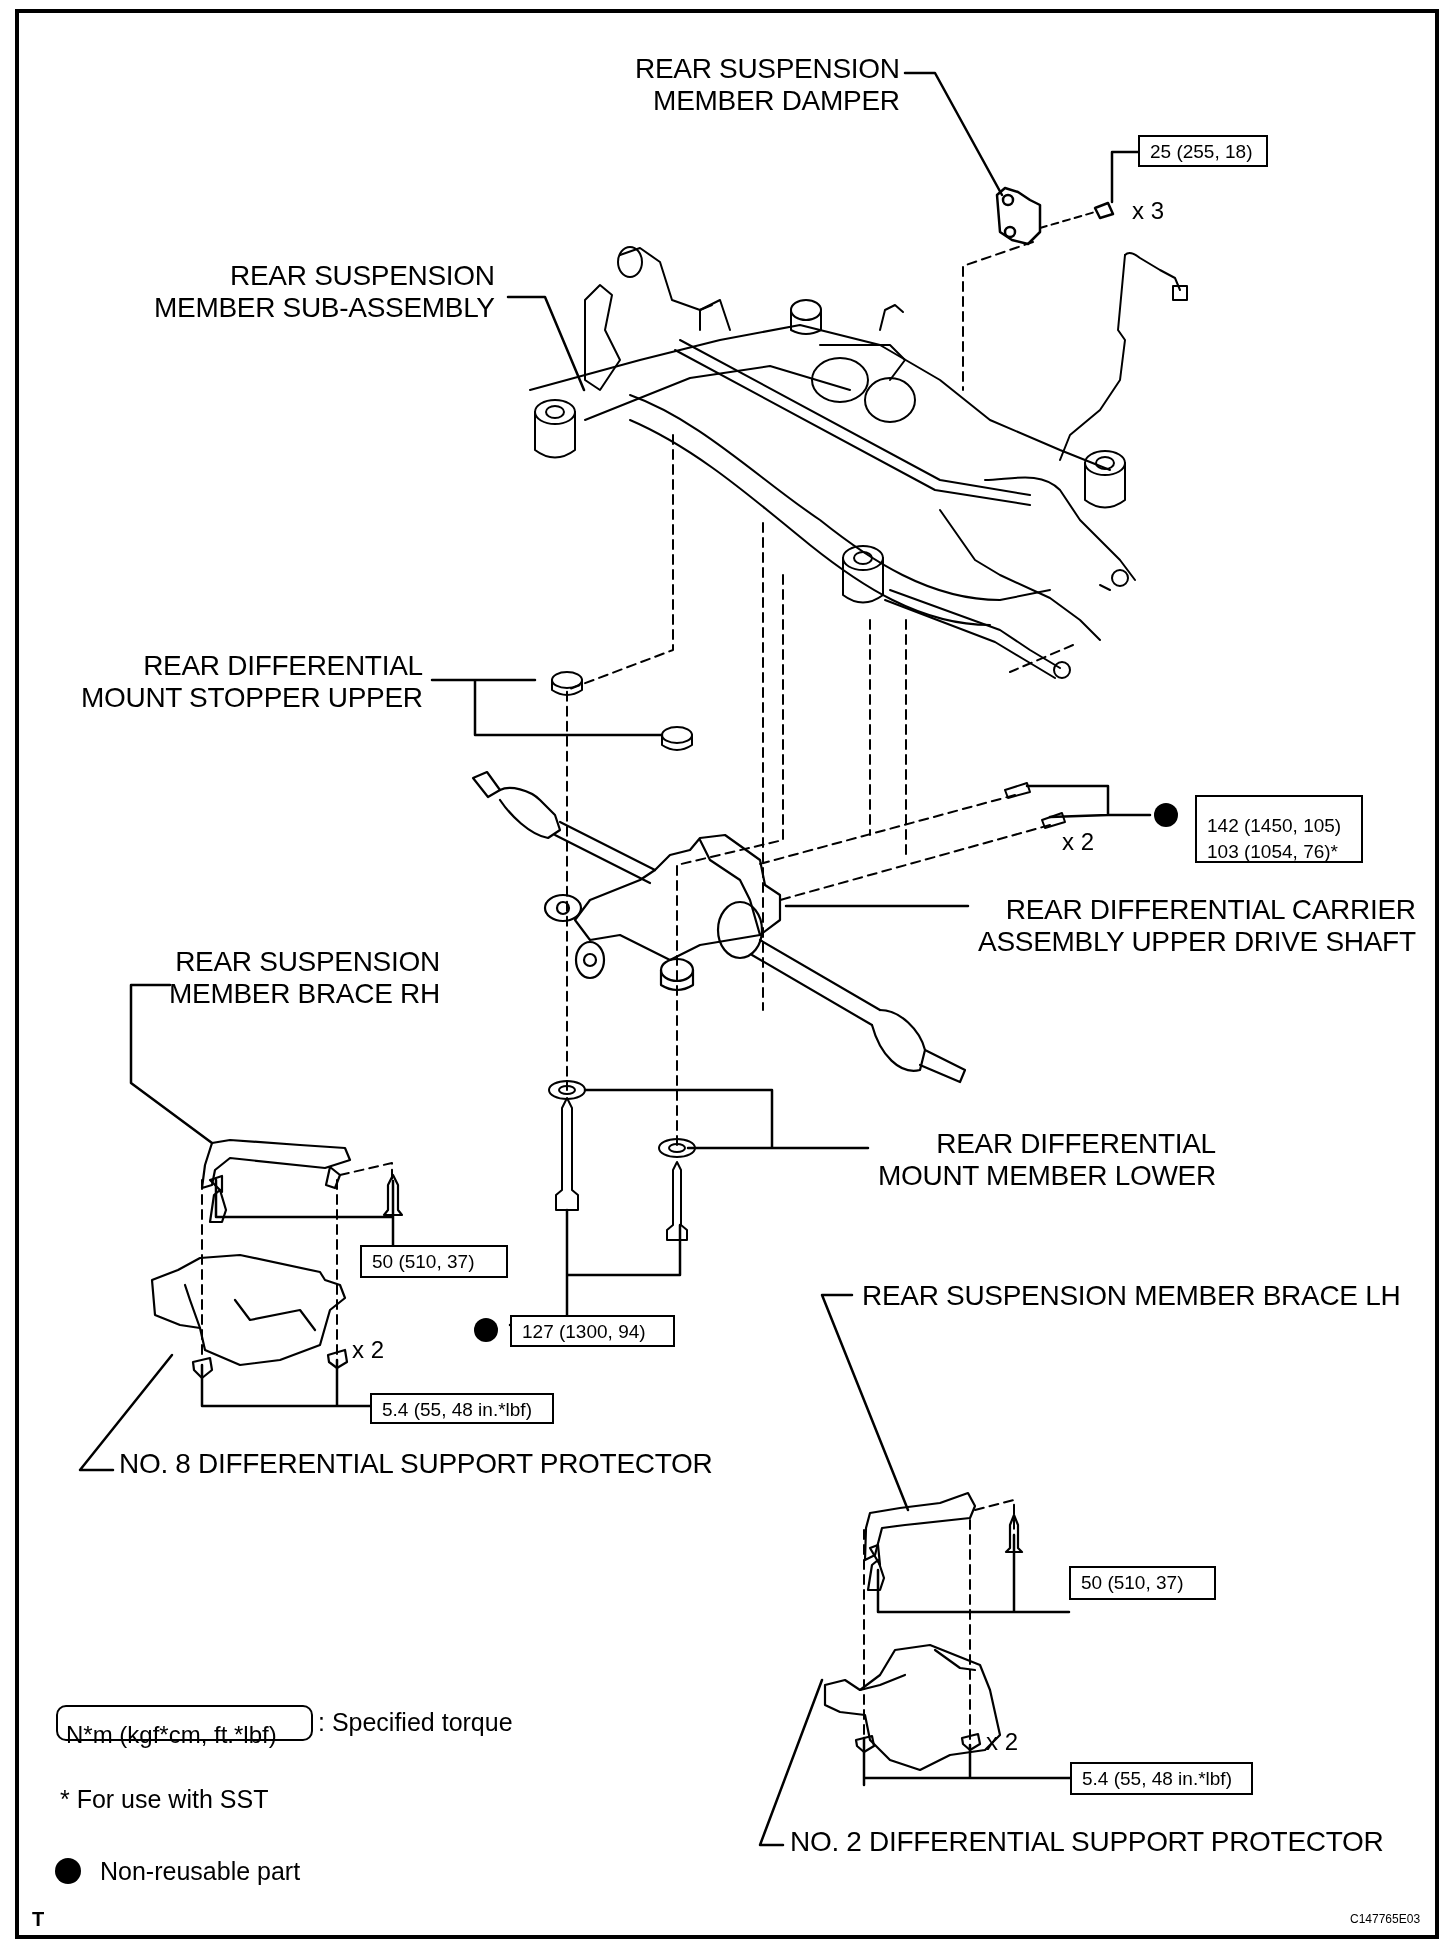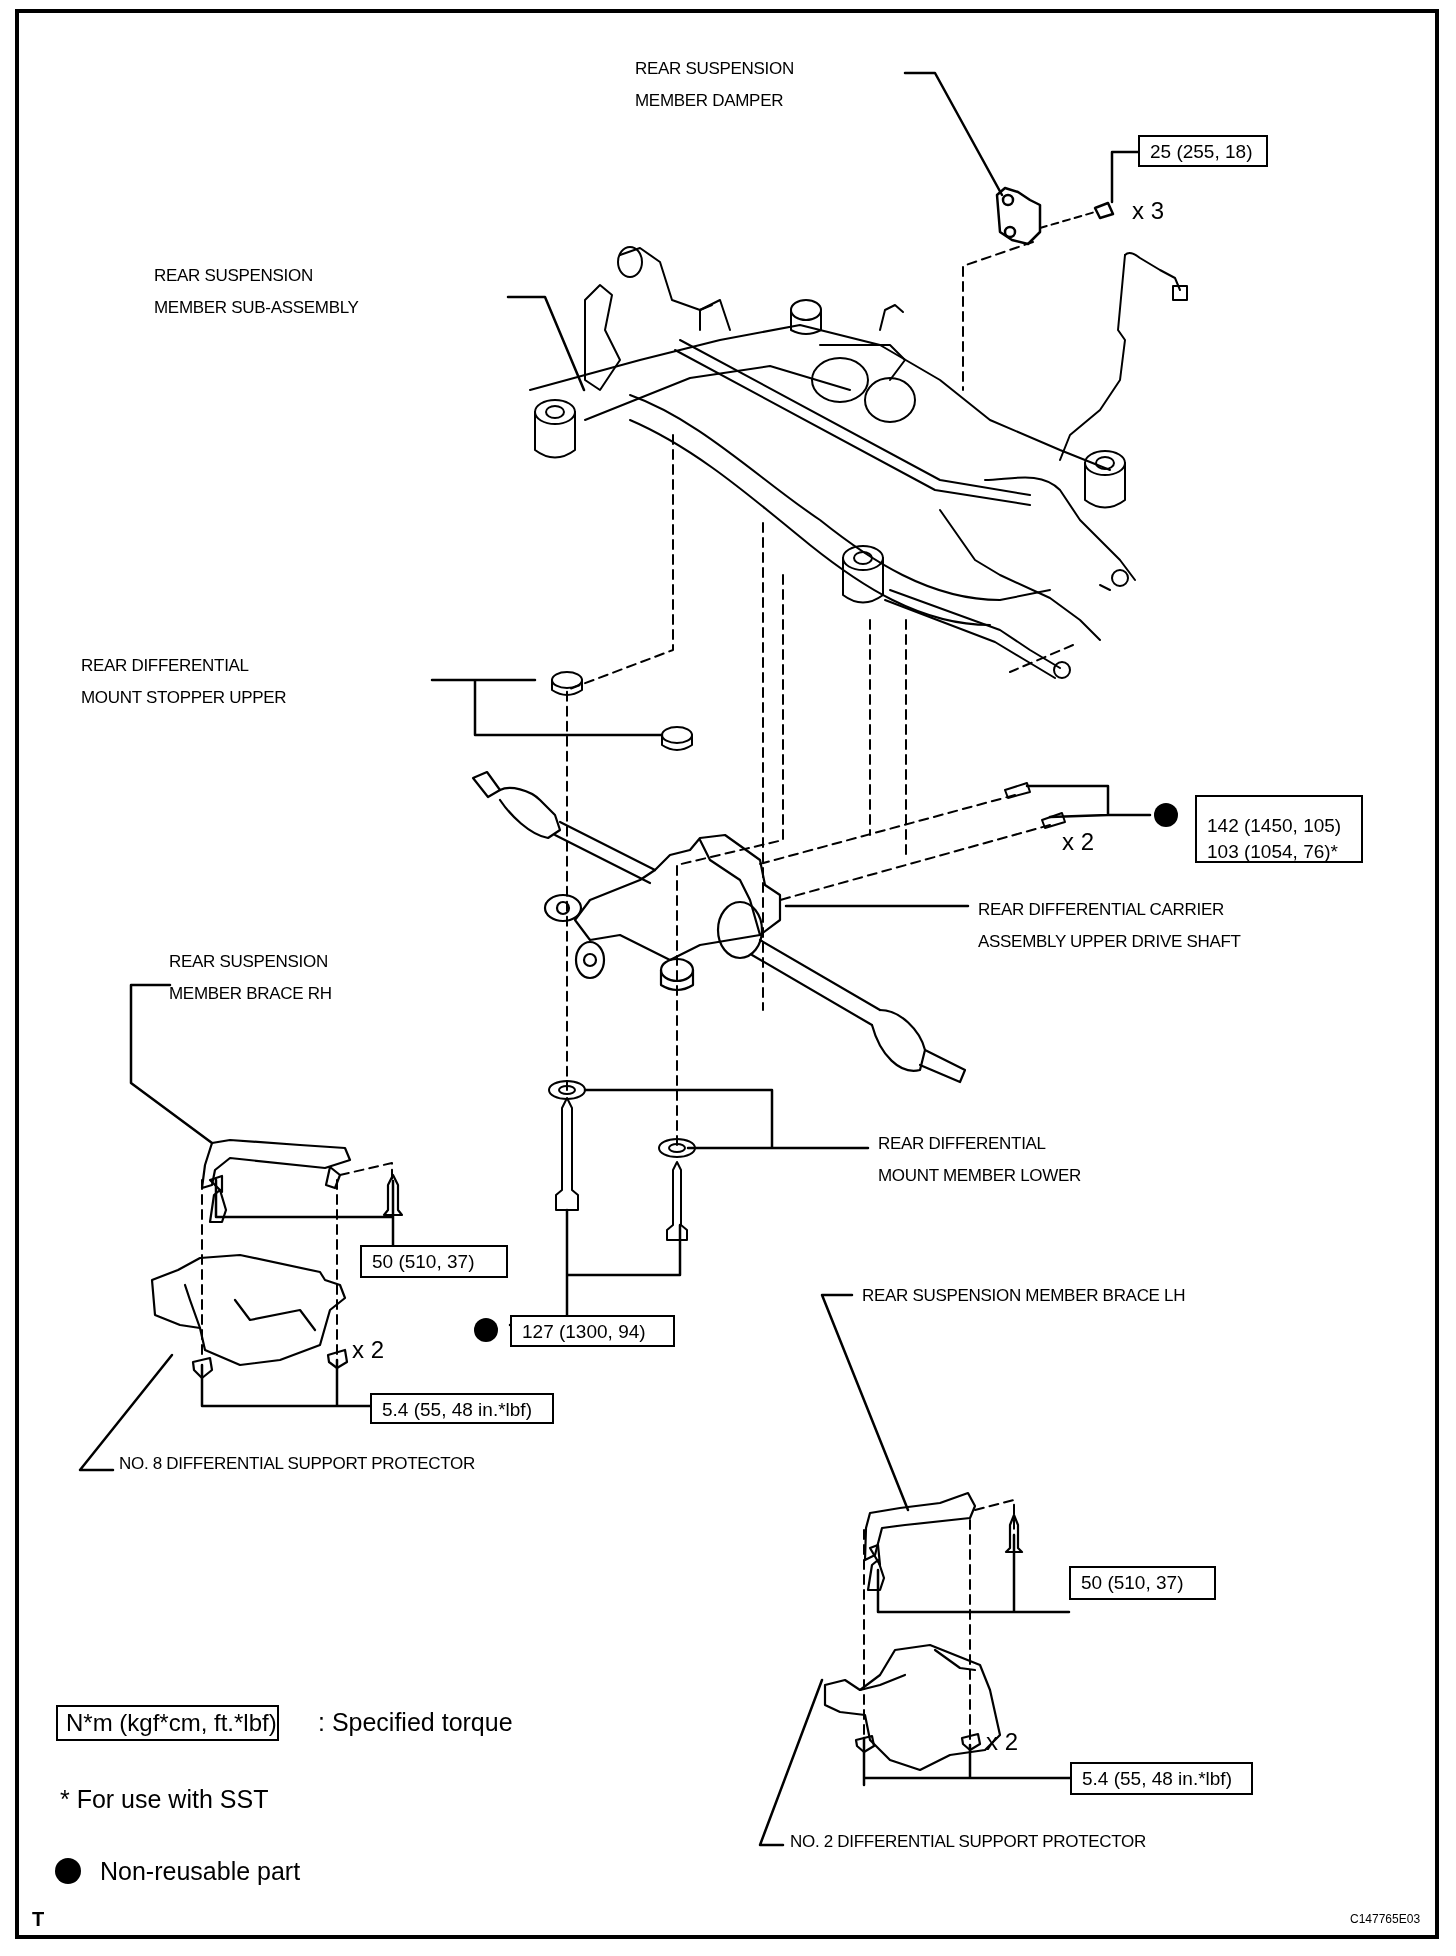--- a/index.html
+++ b/index.html
@@ -1,22 +1,22 @@
 <!DOCTYPE html>
 <html><head>
 <meta charset="utf-8">
 <style>
   html, body { margin: 0; padding: 0; background: #ffffff; }
   body { width: 1456px; height: 1956px; position: relative; overflow: hidden;
          font-family: "Liberation Sans", sans-serif; color: #000; }
   #frame { position: absolute; left: 15px; top: 9px; width: 1416px; height: 1922px;
            border: 4px solid #000; box-sizing: content-box; }
   svg#art { position: absolute; left: 0; top: 0; }
-  .lbl { position: absolute; font-size: 17px; line-height: 32px; white-space: nowrap;
-         letter-spacing: -0.3px; }
+  .lbl { position: absolute; font-size: 28px; line-height: 32px; white-space: nowrap;
+         letter-spacing: -0.3px; text-align: right; }
   .torque { position: absolute; border: 2px solid #000; background: #fff; font-size: 19px;
             line-height: 22px; padding: 4px 10px; white-space: nowrap; box-sizing: border-box; }
   .qty { position: absolute; font-size: 24px; line-height: 28px; white-space: nowrap; }
   .dot { position: absolute; width: 24px; height: 24px; border-radius: 50%; background: #000; }
   .small { position: absolute; font-size: 25px; line-height: 28px; white-space: nowrap; }
   .code { position: absolute; font-size: 12px; white-space: nowrap; }
 </style>
 </head>
 <body>
 
@@ -258,20 +258,20 @@
 <div class="qty" style="left:352px; top:1336px;">x 2</div>
 <div class="torque" style="left:370px; top:1393px; width:184px; height:31px;">5.4 (55, 48 in.*lbf)</div>
 
 <div class="dot" style="left:474px; top:1318px;"></div>
 <div class="torque" style="left:510px; top:1315px; width:165px; height:32px;">127 (1300, 94)</div>
 
 <div class="torque" style="left:1069px; top:1566px; width:147px; height:34px;">50 (510, 37)</div>
 <div class="qty" style="left:986px; top:1728px;">x 2</div>
 <div class="torque" style="left:1070px; top:1762px; width:183px; height:33px;">5.4 (55, 48 in.*lbf)</div>
 
-<div class="torque" style="left:56px; top:1705px; width:223px; height:36px; font-size:24px; line-height:26px; padding:3px 8px;">N*m (kgf*cm, ft.*lbf)</div>
+<div class="torque" style="left:56px; top:1705px; width:257px; height:36px; font-size:24px; line-height:26px; padding:15px 8px;border-radius:10px;">N*m (kgf*cm, ft.*lbf)</div>
 <div class="small" style="left:318px; top:1708px;">: Specified torque</div>
 <div class="small" style="left:60px; top:1785px;">* For use with SST</div>
 <div class="dot" style="left:55px; top:1858px; width:26px; height:26px;"></div>
 <div class="small" style="left:100px; top:1857px;">Non-reusable part</div>
 
 <div class="small" style="left:32px; top:1905px; font-weight:bold; font-size:20px;">T</div>
 <div class="code" style="left:1350px; top:1912px;">C147765E03</div>
 
 </body></html>

